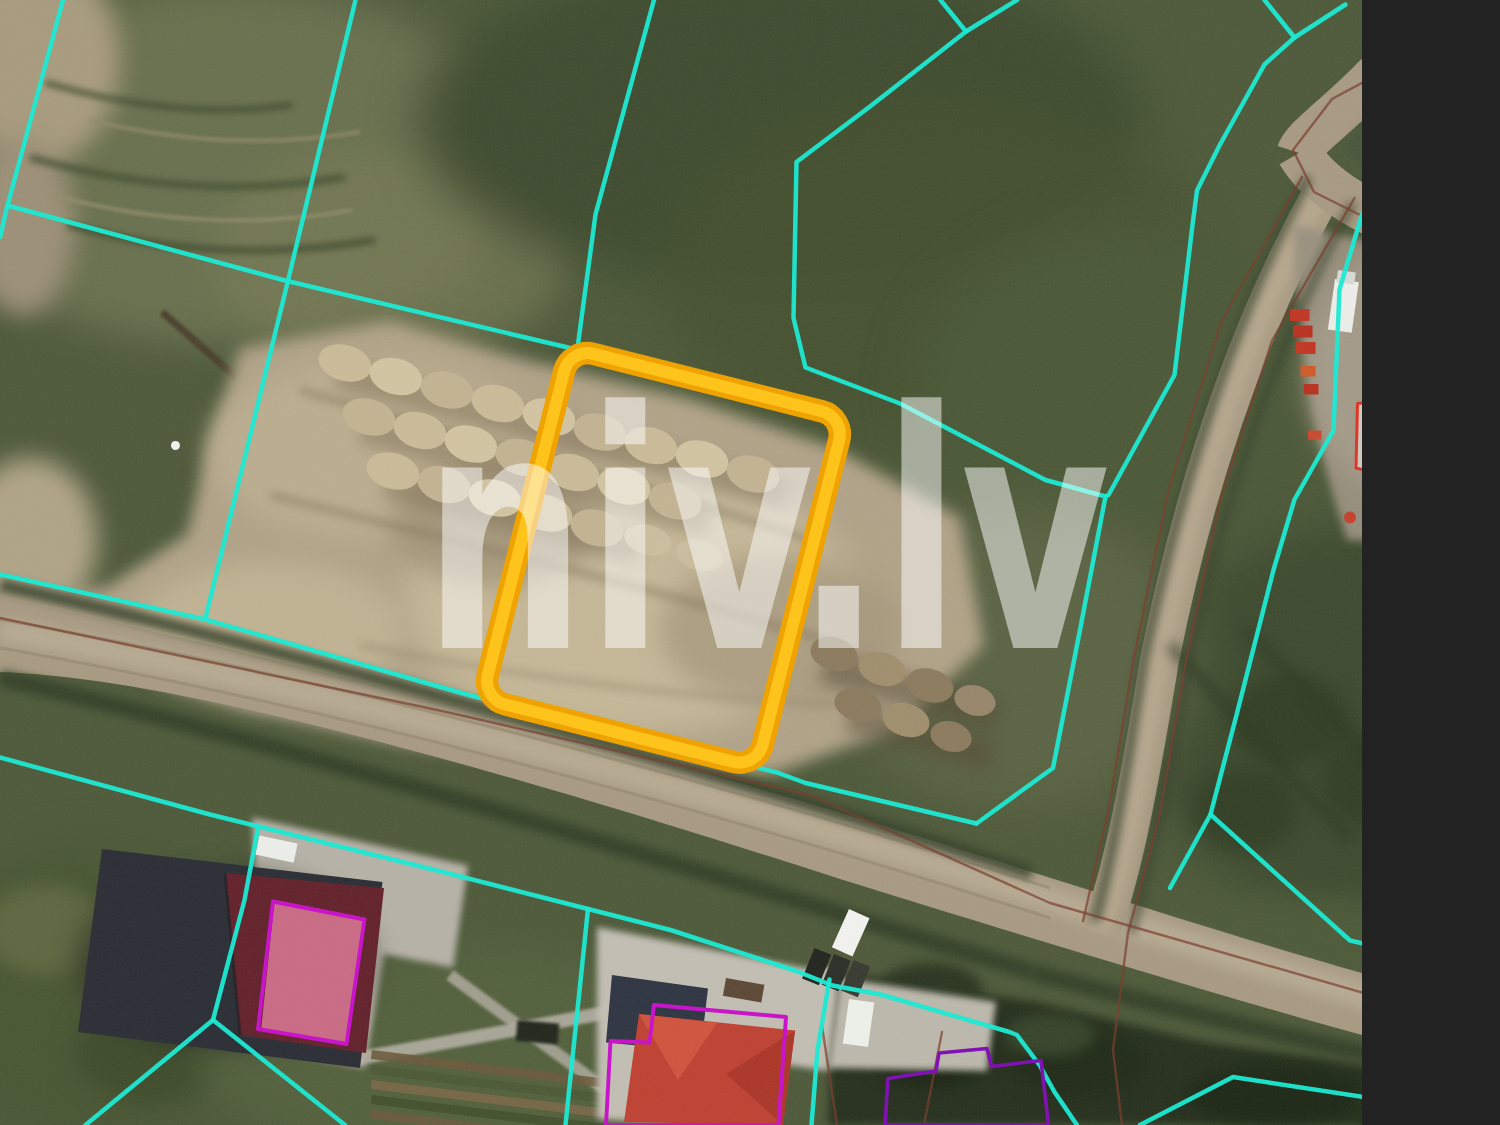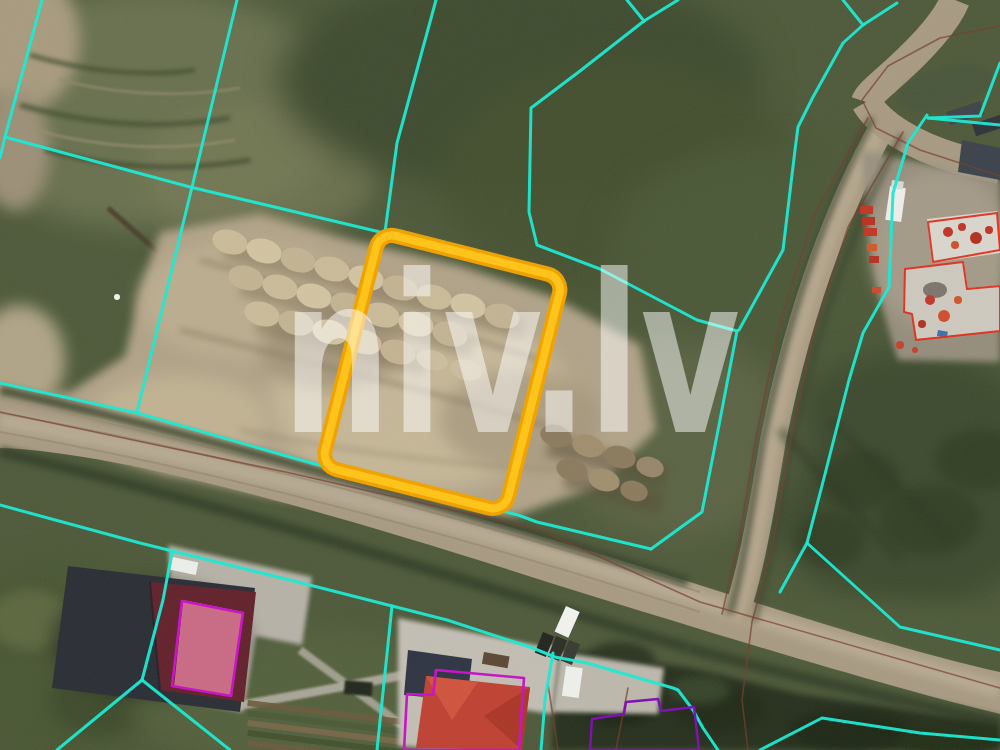--- a/index.html
+++ b/index.html
@@ -1,16 +1,16 @@
 <!DOCTYPE html>
 <html><head>
 <meta charset="utf-8">
 <style>
   html,body{margin:0;padding:0;background:#222;}
-  .stage{position:relative;width:1000px;height:750px;overflow:hidden;background:#4e5a3a;
+  .stage{position:relative;width:908px;height:750px;overflow:hidden;background:#4e5a3a;
          font-family:"DejaVu Sans", sans-serif;}
   svg{display:block}
 </style>
 </head>
 <body>
 
 <div class="stage">
 <svg id="map-svg" width="1000" height="750" viewBox="0 0 1000 750" xmlns="http://www.w3.org/2000/svg">
   <defs>
     <filter id="grain" x="0" y="0" width="100%" height="100%">

